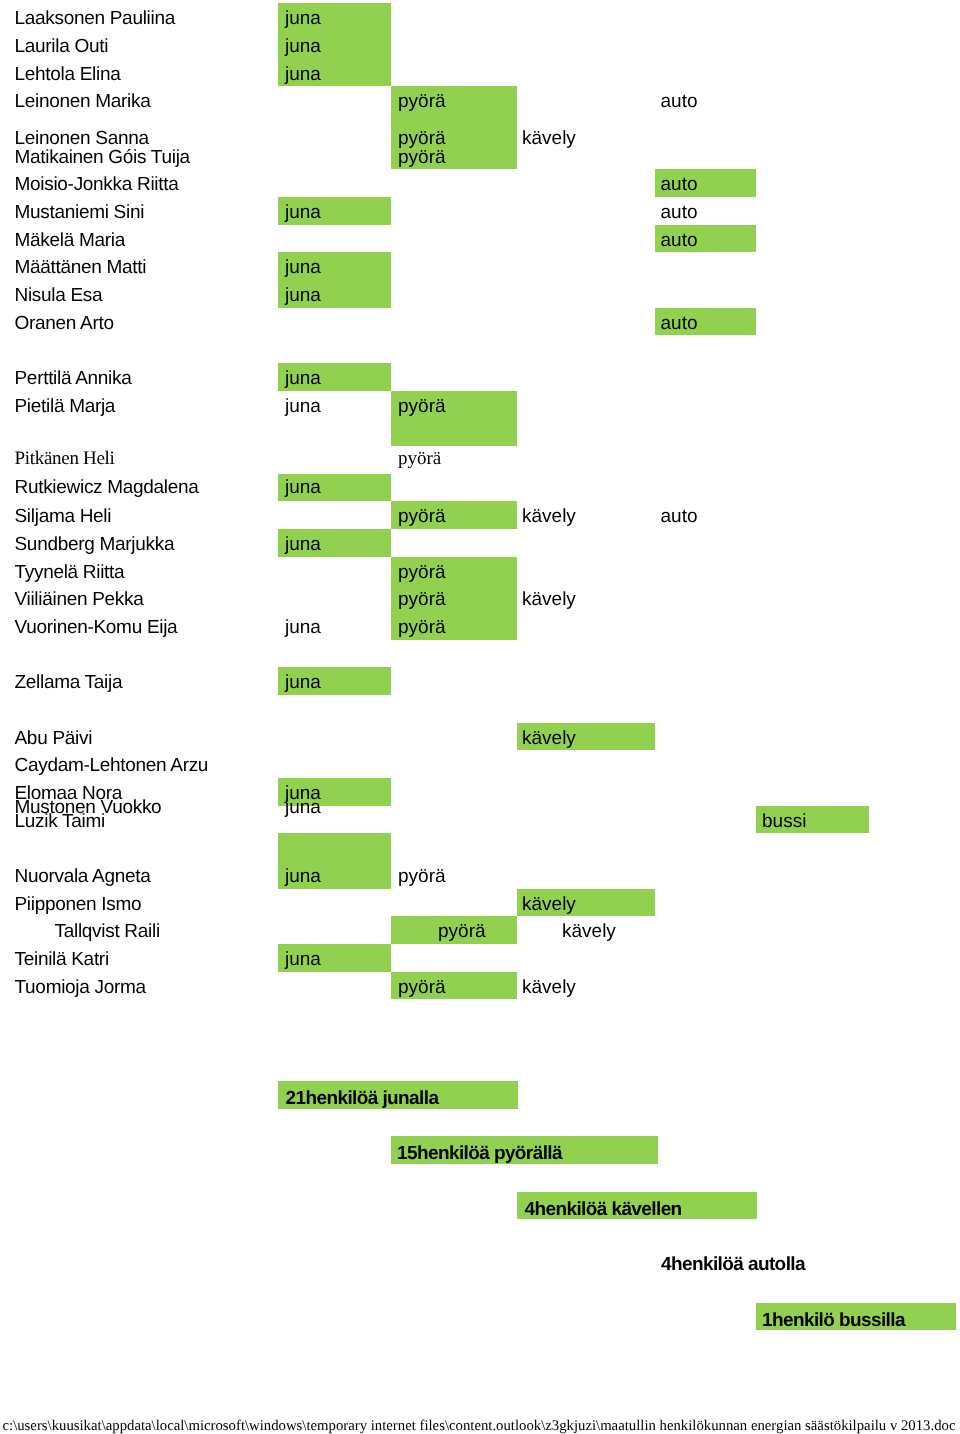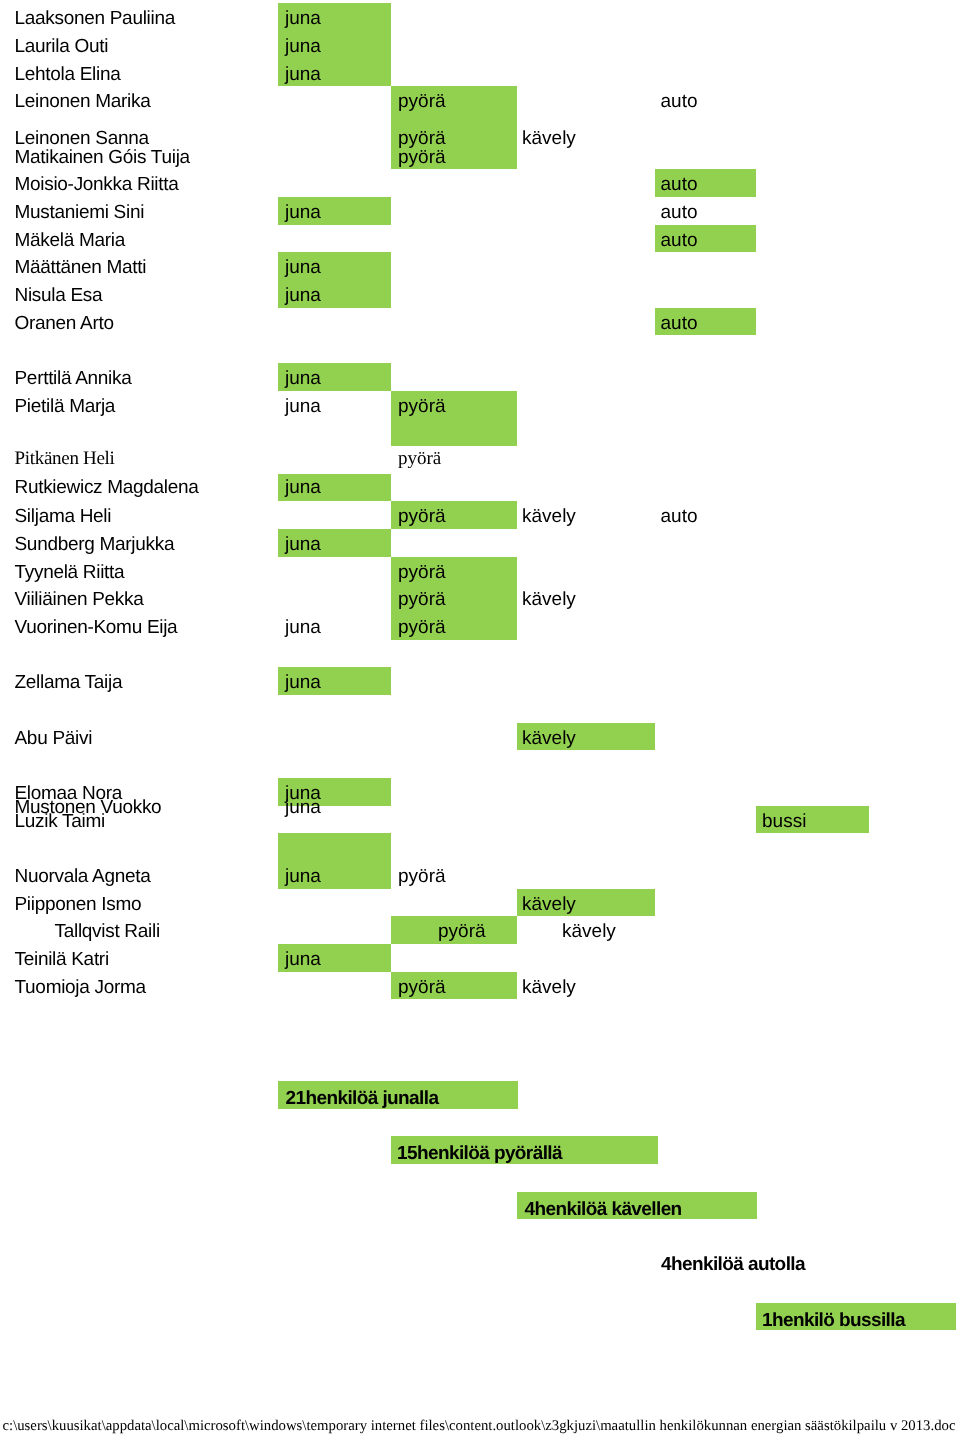--- a/index.html
+++ b/index.html
@@ -150,20 +150,23 @@
     <span class="cell mode" style="left:398px;">pyörä</span>
   </div>
   <div class="row" style="top:667.28px;">
     <span class="cell name">Zellama Taija</span>
     <span class="cell mode" style="left:285px;">juna</span>
   </div>
   <div class="row" style="top:722.62px;">
     <span class="cell name">Abu Päivi</span>
     <span class="cell mode" style="left:522px;">kävely</span>
   </div>
+  <div class="row" style="top:750.29px;">
+    <span class="cell name">Caydam-Lehtonen Arzu</span>
+  </div>
   <div class="row" style="top:777.96px;">
     <span class="cell name">Elomaa Nora</span>
     <span class="cell mode" style="left:285px;">juna</span>
   </div>
   <div class="row" style="top:805.63px;">
     <span class="cell name">Luzik Taimi</span>
     <span class="cell mode" style="left:762px;">bussi</span>
   </div>
   <div class="row" style="top:792px;">
     <span class="cell name">Mustonen Vuokko</span>

